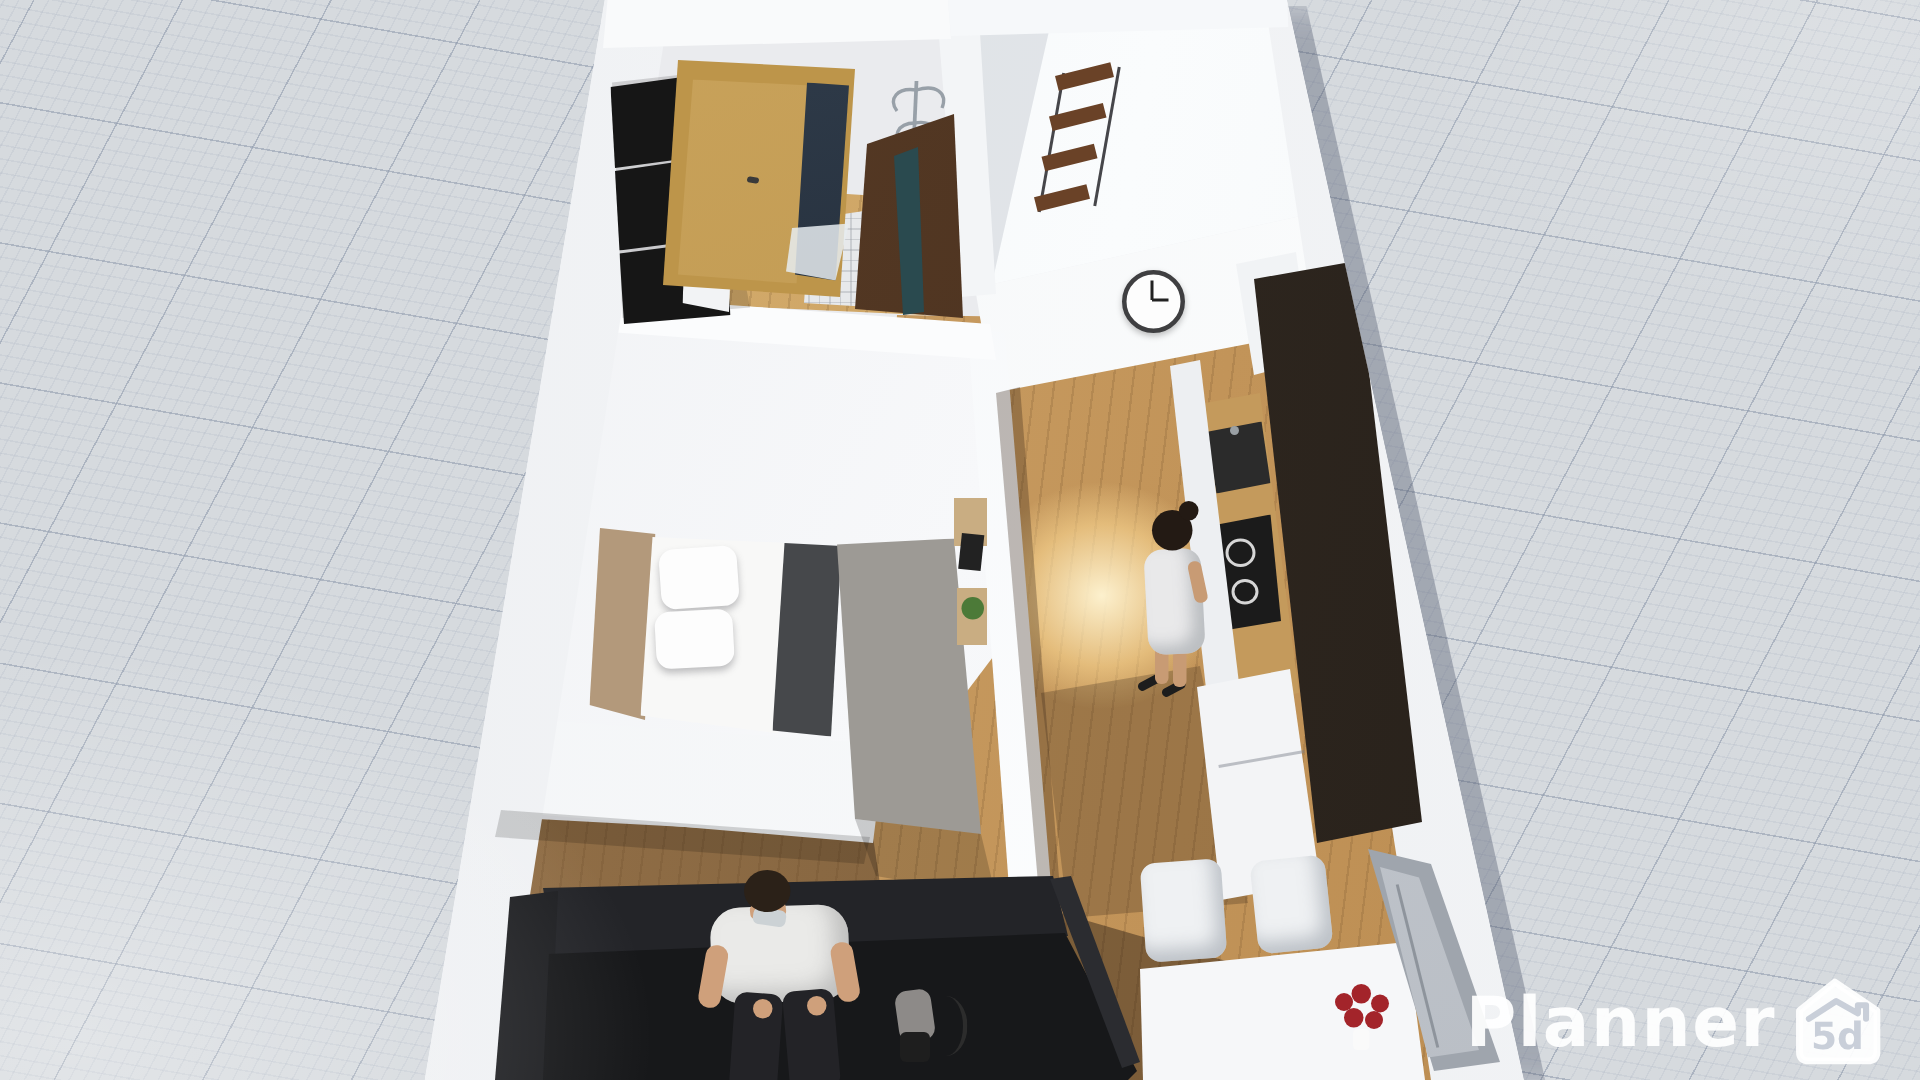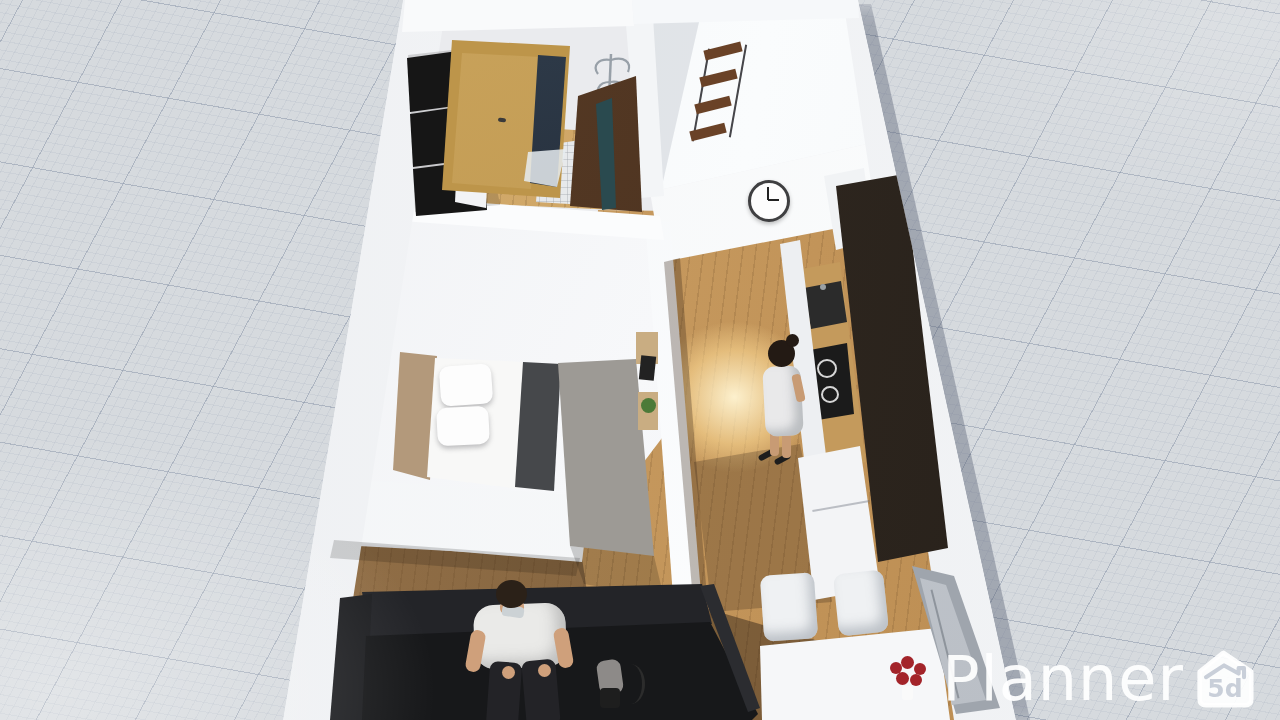--- a/index.html
+++ b/index.html
@@ -18,21 +18,21 @@
   .vignette{position:absolute;inset:0;pointer-events:none;
     background:radial-gradient(620px 420px at 4% 96%, rgba(255,255,255,.30), transparent 62%),
                radial-gradient(520px 320px at 97% 4%, rgba(255,255,255,.16), transparent 60%);}
   .apt-shadow{position:absolute;inset:0;background:rgba(78,88,108,.38);filter:blur(11px);
     clip-path:polygon(409px 0px, 864px 0px, 1024px 720px, 289px 720px);transform:translate(7px,4px);}
   .apt{position:absolute;inset:0;clip-path:polygon(403px 0px, 858px 0px, 1016px 720px, 283px 720px);}
   .wood-tx::after{content:"";position:absolute;inset:0;
     background:repeating-linear-gradient(97deg, rgba(92,62,30,.16) 0 1.5px, transparent 1.5px 13px);}
   .soft-r{border-radius:10px;}
   .logo{position:absolute;right:26px;bottom:10px;display:flex;align-items:center;gap:12px;}
-  .logo-text{font-size:62px;font-weight:400;color:rgba(255,255,255,.93);letter-spacing:1px;line-height:1;}
+  .logo-text{font-size:46px;font-weight:700;color:rgba(255,255,255,.93);letter-spacing:1px;line-height:1;}
   .badge{position:relative;width:58px;height:58px;}
   .badge-5d{position:absolute;left:0;right:0;top:24px;text-align:center;font-size:25px;font-weight:bold;
     color:#c9cfd9;letter-spacing:0px;}
   .clock-face{position:absolute;left:748px;top:180px;width:36px;height:36px;border-radius:50%;
     border:3px solid #3f3f41;background:#fdfdfd;box-shadow:0 2px 4px rgba(0,0,0,.25);}
   .clock-min{position:absolute;left:16px;top:4px;width:2px;height:13px;background:#222;}
   .clock-hr{position:absolute;left:17px;top:16px;width:11px;height:2px;background:#222;}
   .ring{position:absolute;border-radius:50%;border:2px solid #d6d6d6;background:transparent;}
 </style>
 </head>

